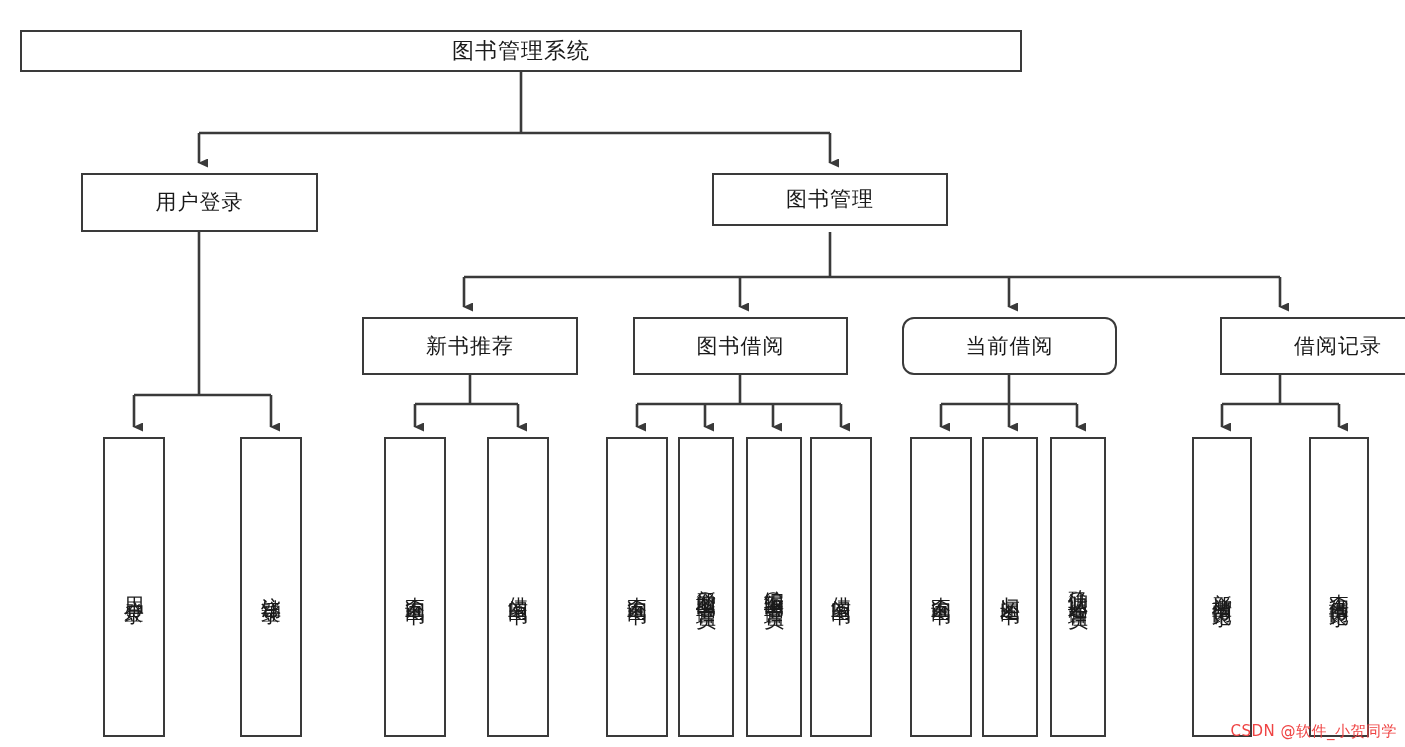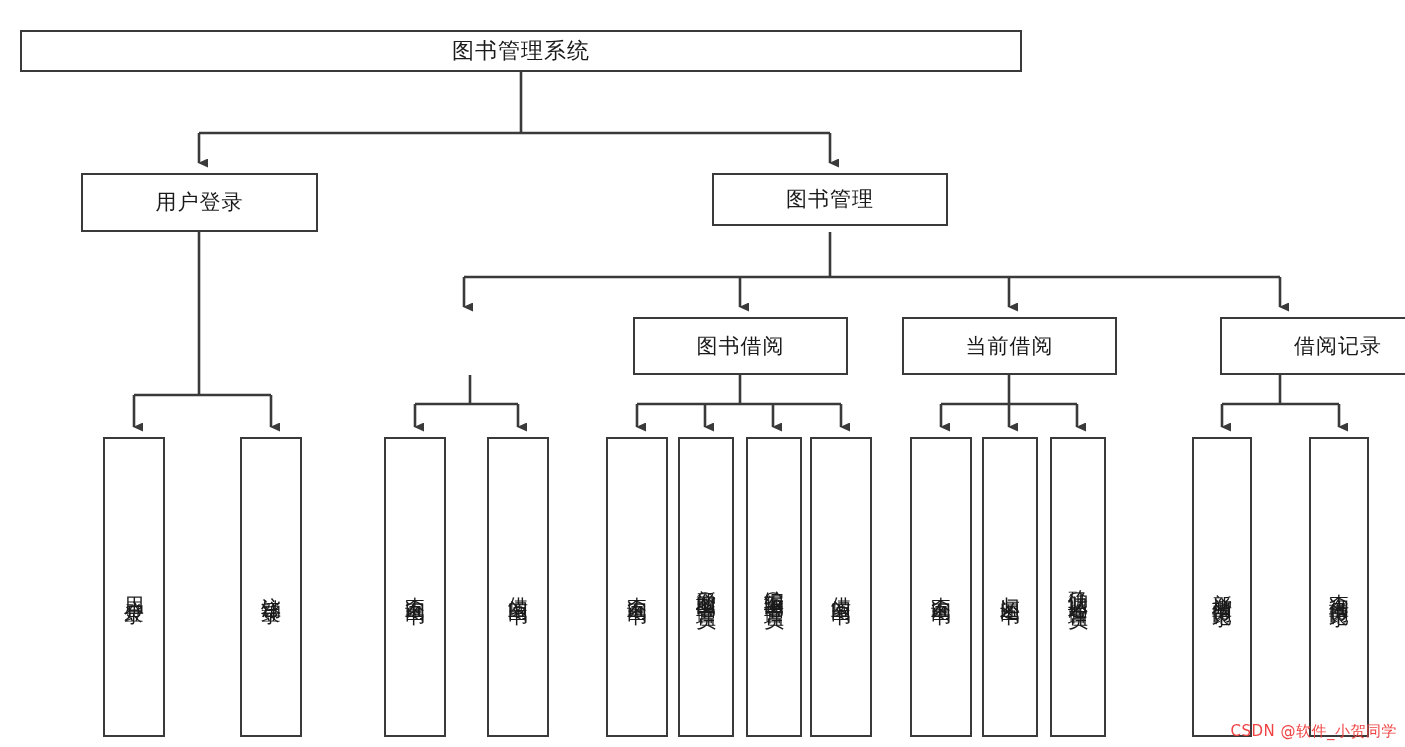--- a/index.html
+++ b/index.html
@@ -135,26 +135,29 @@
   </div>
 
   <div class="node h-node" style="left:81px; top:173px; width:237px; height:59px;">
     <span class="node-label">用户登录</span>
   </div>
 
   <div class="node h-node" style="left:712px; top:173px; width:236px; height:53px;">
     <span class="node-label">图书管理</span>
   </div>
 
+  <div class="node h-node" style="left:362px; top:317px; width:216px; height:58px;">
+    <span class="node-label">新书推荐</span>
+  </div>
 
   <div class="node h-node" style="left:633px; top:317px; width:215px; height:58px;justify-content:center;">
     <span class="node-label">图书借阅</span>
   </div>
 
-  <div class="node h-node" style="left:902px; top:317px; width:215px; height:58px;">
+  <div class="node h-node" style="left:902px; top:317px; width:215px; height:58px;border-radius:12px;">
     <span class="node-label">当前借阅</span>
   </div>
 
   <div class="node h-node" style="left:1220px; top:317px; width:216px; height:58px;padding-left:20px;">
     <span class="node-label">借阅记录</span>
   </div>
 
   <div class="node v-node" style="left:103px; top:437px; width:62px; height:300px;">
     <span class="node-label">用户登录</span>
   </div>

